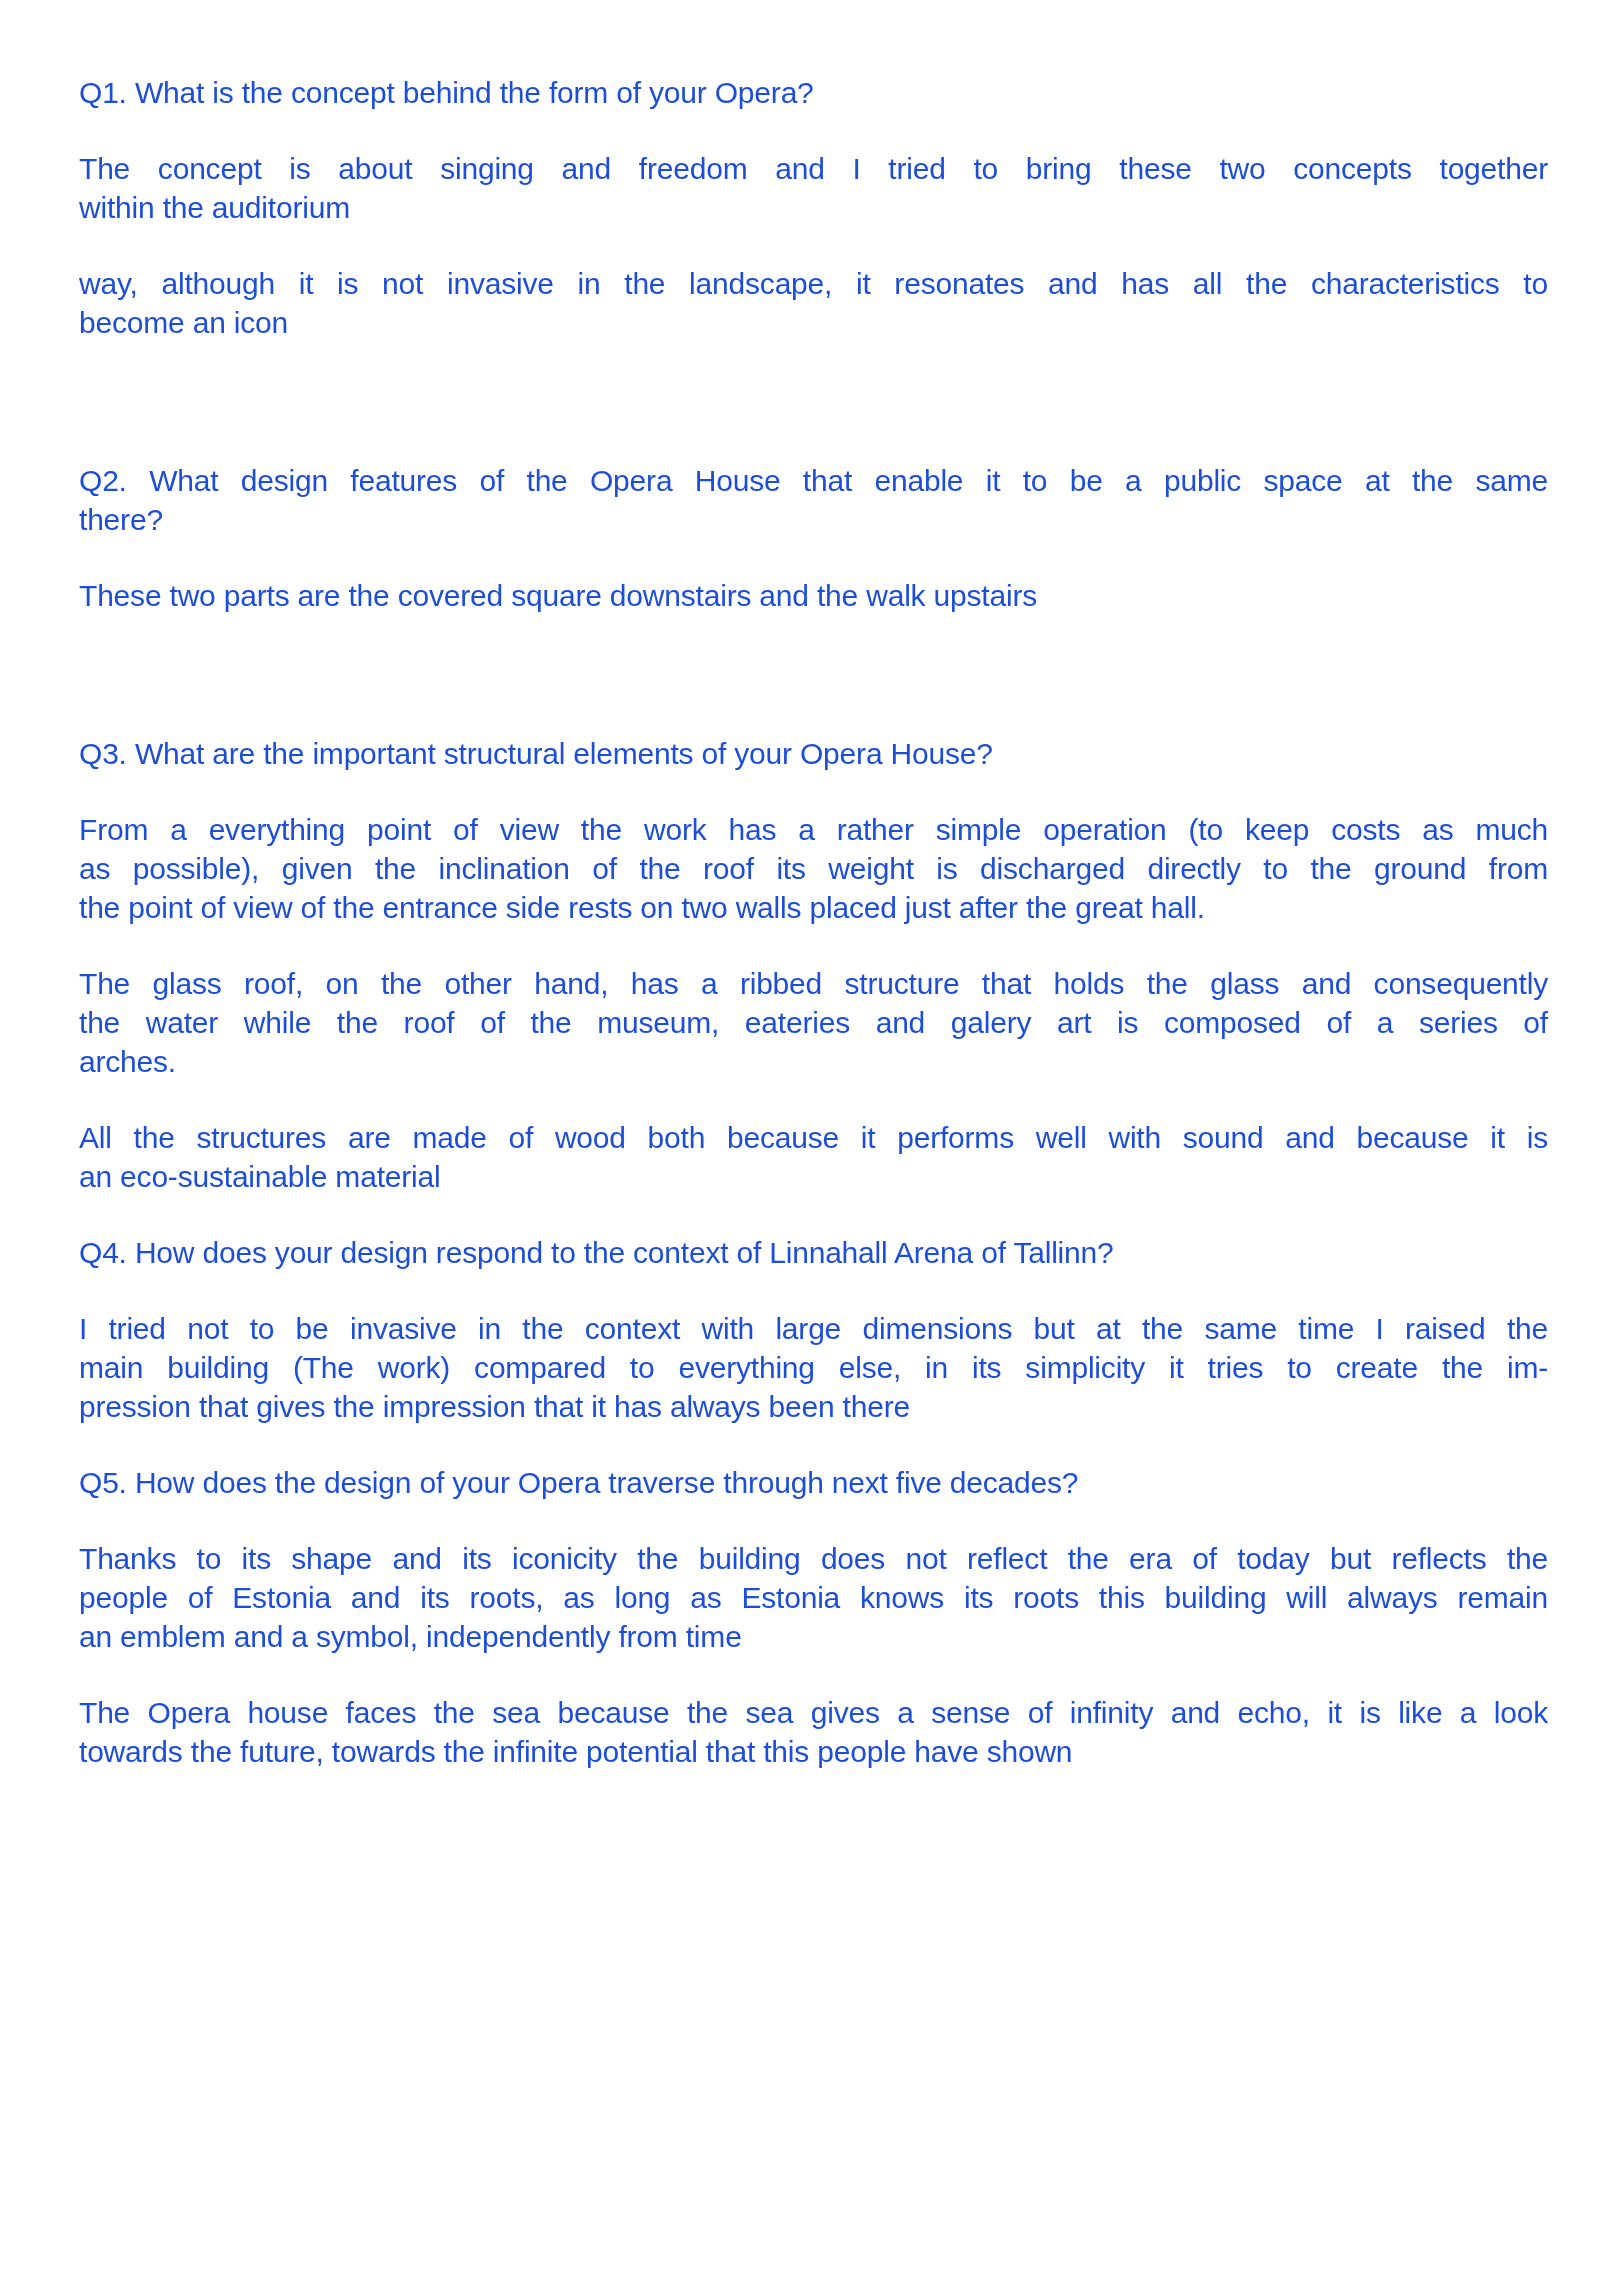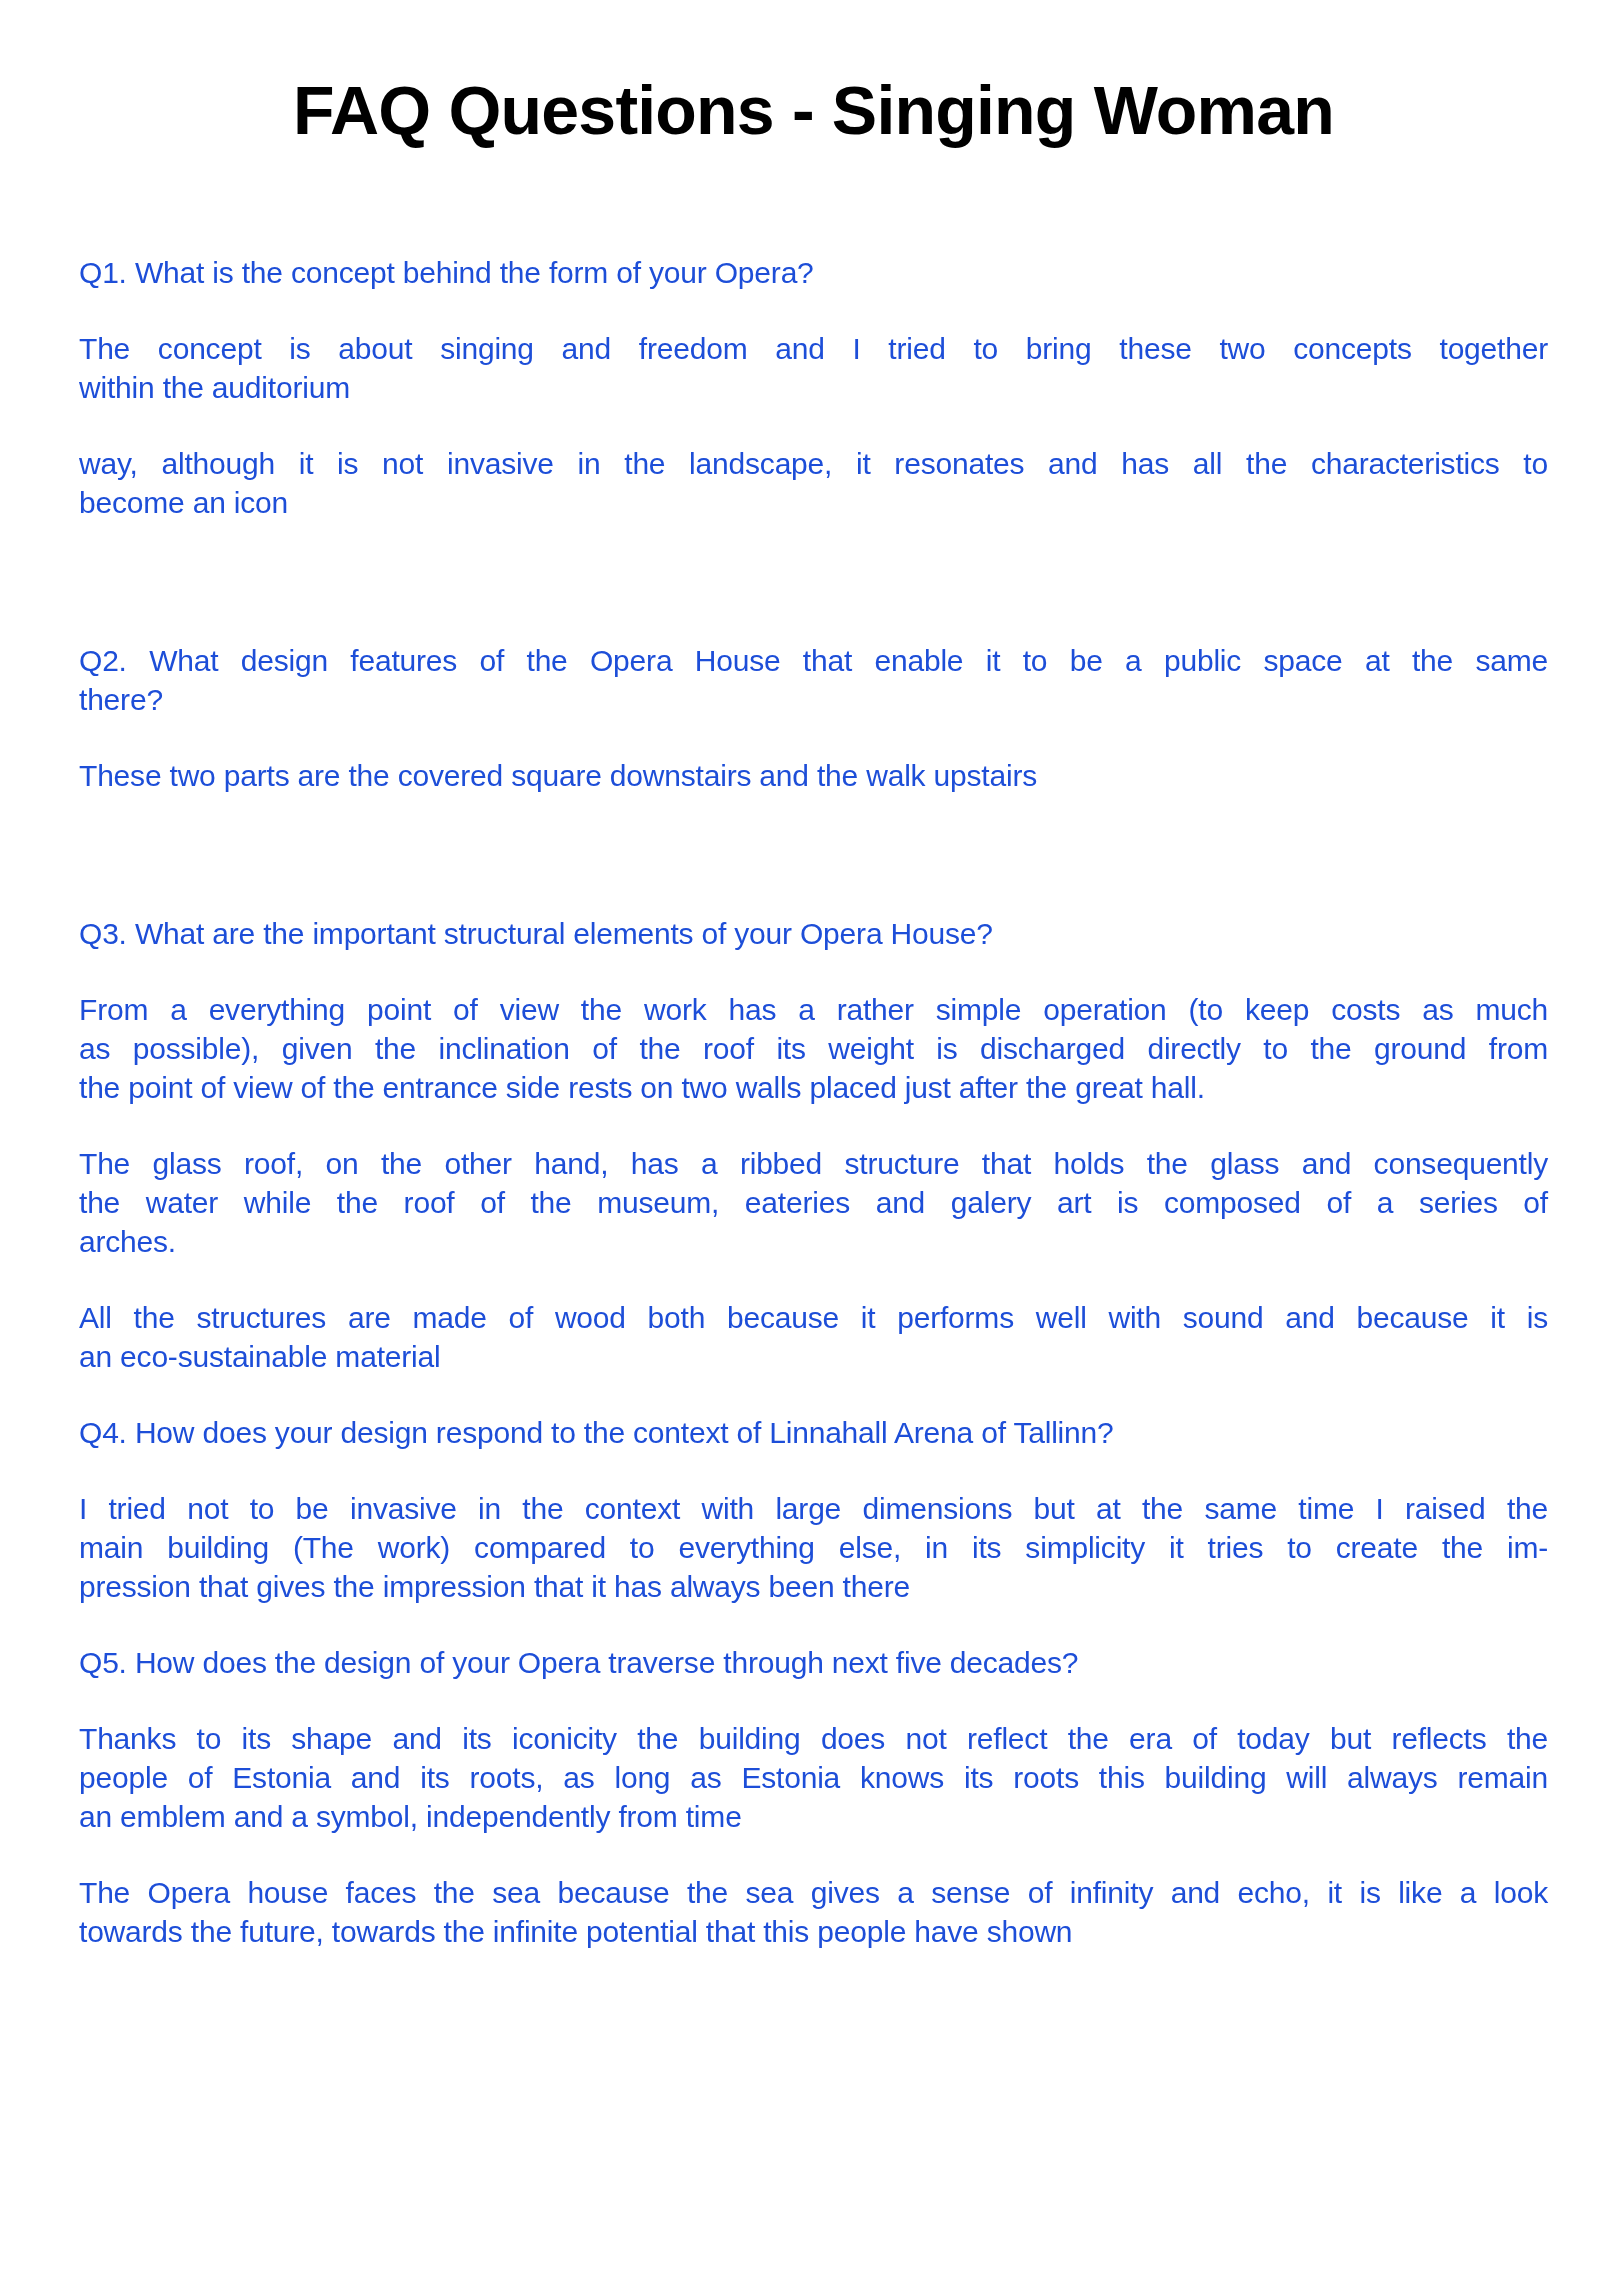--- a/index.html
+++ b/index.html
@@ -49,21 +49,20 @@
     text-align-last: justify;
   }
   .line.last {
     text-align-last: left;
   }
 </style>
 </head>
 <body>
 
 <div class="page">
-  <h1 class="title">FAQ Questions - Singing Woman</h1>
 
   <div class="faq-content">
       <div class="block">
         <span class="line last">Q1. What is the concept behind the form of your Opera?</span>
       </div>
       <div class="block">
         <span class="line">The concept is about singing and freedom and I tried to bring these two concepts together</span>
         <span class="line last">within the auditorium</span>
       </div>
       <div class="block">

